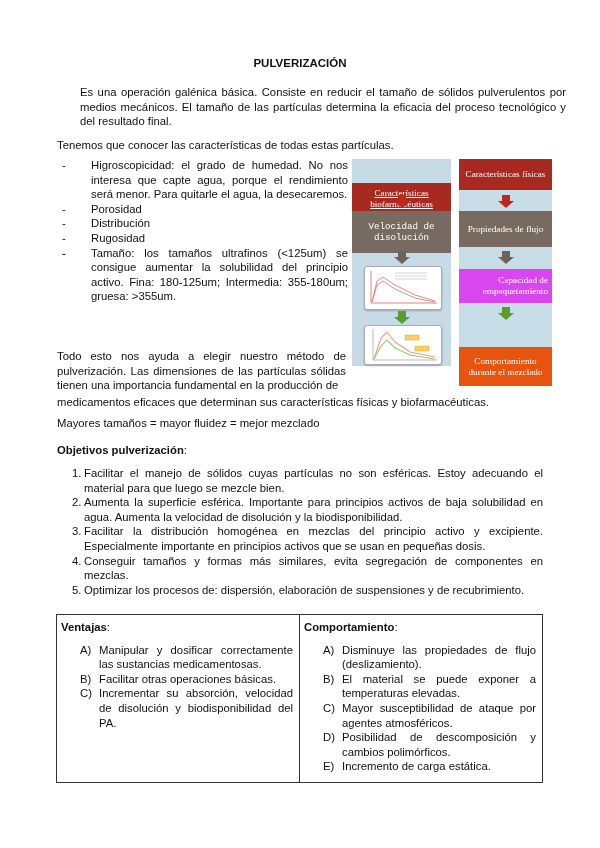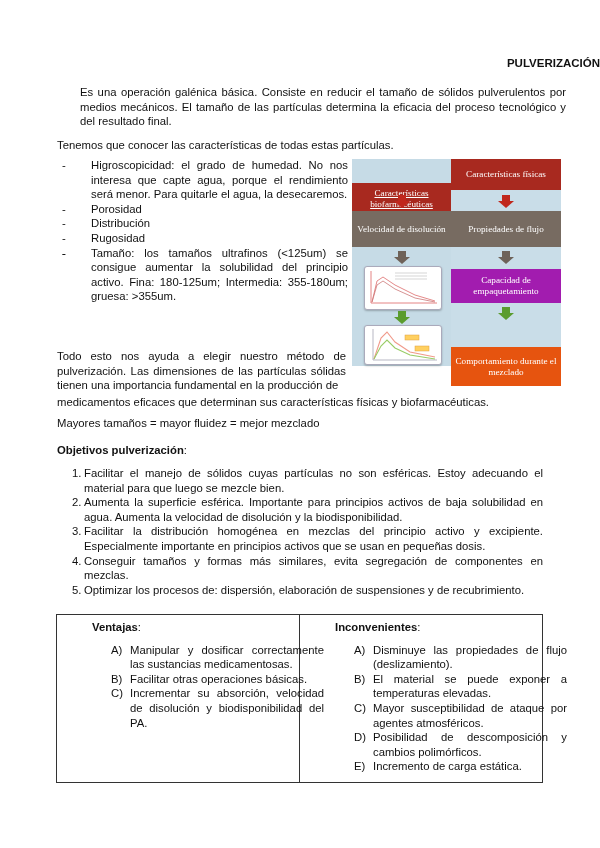--- a/index.html
+++ b/index.html
@@ -1,51 +1,51 @@
 <!DOCTYPE html>
 <html><head>
 <meta charset="utf-8">
 <style>
   html, body { margin: 0; padding: 0; background: #ffffff; }
   body { width: 600px; height: 848px; position: relative; overflow: hidden;
          font-family: "Liberation Sans", sans-serif; color: #111; font-size: 11.3px; line-height: 14.6px; }
   .abs { position: absolute; }
-  .title { left: 0; width: 600px; top: 56px; text-align: right; font-weight: bold; font-size: 11.5px; }
+  .title { left: 0; width: 600px; top: 56px; text-align: center; font-weight: bold; font-size: 11.5px; }
   .para { left: 57px; width: 486px; text-align: justify; }
   .bullets { left: 62px; top: 158px; width: 286px; margin: 0; padding: 0; list-style: none; }
   .bullets li { position: relative; padding-left: 29px; text-align: justify; }
   .bullets li .dash { position: absolute; left: 0; top: 0; }
   .wrap-para { left: 57px; width: 289px; top: 349px; text-align: justify; }
   .obj-title { left: 57px; top: 443px; font-weight: bold; }
   .obj-title span.colon { font-weight: normal; }
   .olist { left: 57px; top: 466px; width: 486px; margin: 0; padding: 0; list-style: none; }
   .olist li { position: relative; padding-left: 27px; text-align: justify; }
   .olist li .num { position: absolute; left: 15px; top: 0; }
 
   
   .diagram { left: 352px; top: 159px; width: 200px; height: 207px; }
   .col { position: absolute; top: 0; height: 207px; background: #c6dbe6; }
   .col.left { left: 0; width: 99px; }
-  .col.right { left: 99px; width: 93px; background: #c9dde8; padding-left: 17px; }
+  .col.right { left: 107px; width: 93px; background: #c9dde8; }
   .box { position: absolute; left: 0; right: 0; color: #fff; font-family: "Liberation Serif", serif;
          font-size: 9.2px; line-height: 11px; text-align: center; display: flex; align-items: center; justify-content: center; }
   .red { background: #a8291f; }
   .brown { background: #776b61; }
-  .green { background: #a21caf; }
+  .green { background: #d946ef; text-align: right; }
   .orange { background: #e6540f; }
   .arrow { position: absolute; left: 50%; transform: translateX(-50%); width: 0; height: 0; }
   .arrow .stem { position: absolute; left: -4px; top: 0; width: 8px; height: 6px; }
   .arrow .head { position: absolute; left: -8px; top: 6px; width: 0; height: 0;
                  border-left: 8px solid transparent; border-right: 8px solid transparent; border-top: 7px solid; }
   .thumb { position: absolute; left: 12px; width: 76px; height: 42px; background: #fff; border: 1px solid #aab; border-radius: 3px; box-shadow: 0 1px 2px rgba(0,0,0,.25); }
 
   
   .tbl { left: 56px; top: 614px; width: 487px; height: 169px; border: 1.2px solid #333; box-sizing: border-box; }
   .tbl .divider { position: absolute; left: 242px; top: 0; bottom: 0; width: 1px; background: #333; }
-  .cell { position: absolute; top: 5px; margin-left: 31px; }
+  .cell { position: absolute; top: 5px; }
   .cell.c1 { left: 4px; width: 232px; }
   .cell.c2 { left: 247px; width: 232px; }
   .cell .hdr { font-weight: bold; }
   .cell .hdr .colon { font-weight: normal; }
   .alist { margin: 8px 0 0 0; padding: 0; list-style: none; }
   .alist li { position: relative; padding-left: 38px; text-align: justify; }
   .alist li .lt { position: absolute; left: 19px; top: 0; }
 </style>
 </head>
 <body>
@@ -67,21 +67,21 @@
 
 <div class="abs diagram">
   <div class="col left">
     <div class="box red" style="top:0;height:31px;margin-top:24px;">
       <span style="text-decoration:underline;">Características biofarmacéuticas</span>
     </div>
     <div class="arrow" style="top:36px;">
       <div class="stem" style="background:#c0271c;"></div>
         <div class="head" style="border-top-color:#c0271c;"></div>
     </div>
-    <div class="box brown" style="top:52px;height:36px;">Velocidad de disolución</div>
+    <div class="box brown" style="top:52px;height:42px;font-family:Liberation Mono, monospace;">Velocidad de disolución</div>
     <div class="arrow" style="top:92px;">
       <div class="stem" style="background:#6e6259;"></div>
         <div class="head" style="border-top-color:#6e6259;"></div>
     </div>
     <div class="thumb" style="top:107px;">
       <svg width="76" height="42" viewBox="0 0 76 42">
         <line x1="6" y1="4" x2="6" y2="36" stroke="#d66" stroke-width="0.8"></line>
         <line x1="6" y1="36" x2="72" y2="36" stroke="#d66" stroke-width="0.8"></line>
         <polyline points="7,35 12,14 18,10 30,18 50,28 70,34" fill="none" stroke="#e58a8a" stroke-width="1"></polyline>
         <polyline points="7,35 12,18 18,14 30,22 50,31 70,35" fill="none" stroke="#c77" stroke-width="0.8"></polyline>
@@ -144,21 +144,21 @@
   <div class="divider"></div>
   <div class="cell c1">
     <div class="hdr"><span>Ventajas</span><span class="colon">:</span></div>
     <ul class="alist">
       <li><span class="lt">A)</span><span>Manipular y dosificar correctamente las sustancias medicamentosas.</span></li>
       <li><span class="lt">B)</span><span>Facilitar otras operaciones básicas.</span></li>
       <li><span class="lt">C)</span><span>Incrementar su absorción, velocidad de disolución y biodisponibilidad del PA.</span></li>
     </ul>
   </div>
   <div class="cell c2">
-    <div class="hdr"><span>Inconvenientes</span><span class="colon">:</span></div>
+    <div class="hdr"><span>Comportamiento</span><span class="colon">:</span></div>
     <ul class="alist">
       <li><span class="lt">A)</span><span>Disminuye las propiedades de flujo (deslizamiento).</span></li>
       <li><span class="lt">B)</span><span>El material se puede exponer a temperaturas elevadas.</span></li>
       <li><span class="lt">C)</span><span>Mayor susceptibilidad de ataque por agentes atmosféricos.</span></li>
       <li><span class="lt">D)</span><span>Posibilidad de descomposición y cambios polimórficos.</span></li>
       <li><span class="lt">E)</span><span>Incremento de carga estática.</span></li>
     </ul>
   </div>
 </div>
 

